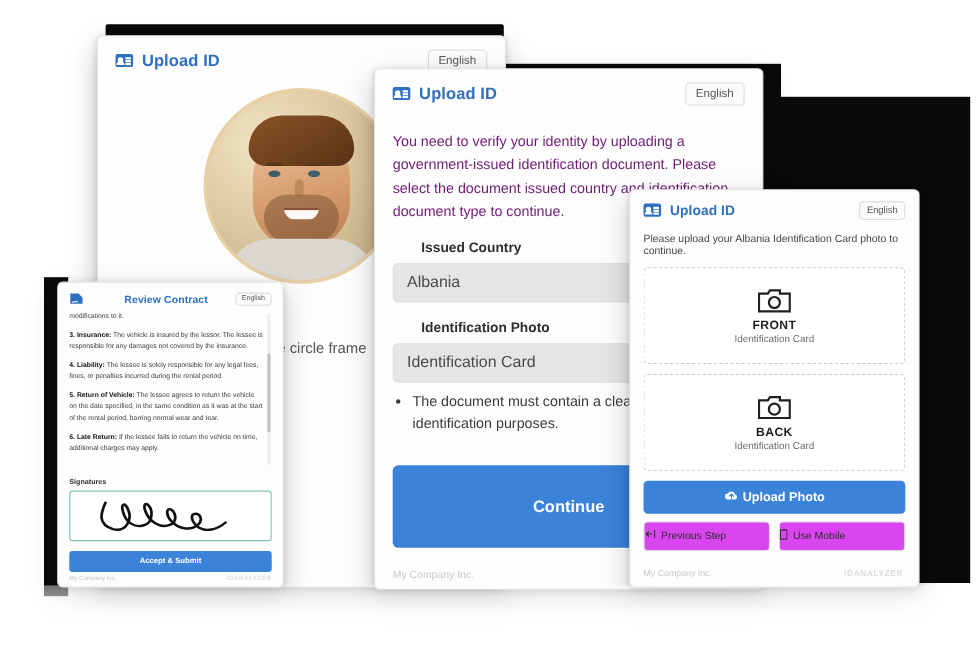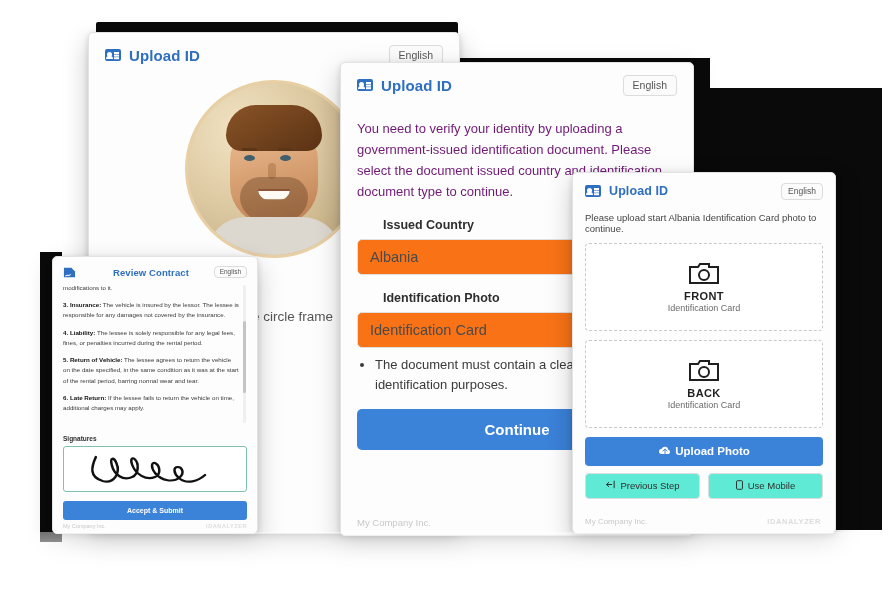--- a/index.html
+++ b/index.html
@@ -94,29 +94,29 @@
   .face-circle .shirt{position:absolute;left:18px;bottom:-6px;width:136px;height:44px;border-radius:40px 40px 0 0;
     background:#ddd8cf;}
   .face-heading{font-size:23px;color:#333;margin:16px 0 6px 0;}
   .face-sub{font-size:13.5px;color:#555;line-height:1.45;}
 
   
   #card-form{left:340px;top:62px;width:352px;height:472px;}
   .para{font-size:13px;color:#701a75;line-height:1.62;margin:12px 0 0 0;}
   .fl{font-size:12.5px;font-weight:700;color:#2e2e2e;margin:16px 0 7px 0;padding-left:26px;}
   .ctrl{
-    border:1px solid #e0e0e0;background:#f97316;border-radius:5px;
+    border:1px solid #e0e0e0;background:#e5e5e5;border-radius:5px;
     font-size:14.5px;color:#4a4a4a;padding:9px 12px;
   }
   .req-list{margin:7px 0 0 0;padding-left:18px;}
   .req-list li{font-size:13px;color:#3a3a3a;line-height:1.55;}
   .btn-primary{
     display:block;width:100%;box-sizing:border-box;
     background:#3b82d9;border:none;border-radius:5px;color:#fff;
-    font-size:15px;font-weight:700;padding:12px 0;text-align:center;margin-top:14px;
+    font-size:15px;font-weight:700;padding:29px 0;text-align:center;margin-top:28px;
     font-family:"Liberation Sans", sans-serif;
   }
 
   
   #card-upload{left:572px;top:172px;width:262px;height:360px;}
   #card-upload .card-head{padding:10px 12px 8px 12px;}
   #card-upload .brand-title{font-size:12.5px;}
   #card-upload .lang-btn{font-size:8.5px;padding:3px 6px;}
   #card-upload .card-body{padding:0 12px;}
   .upl-note{font-size:9.5px;color:#444;margin:4px 0 9px 0;}
@@ -129,22 +129,22 @@
   .dz-title{font-size:11px;font-weight:700;color:#1f1f1f;letter-spacing:.4px;text-align:center;}
   .dz-sub{font-size:9px;color:#6b6b6b;margin-top:1px;}
   .btn-upload{
     display:flex;align-items:center;justify-content:center;gap:3px;
     background:#3b82d9;border:none;border-radius:4px;color:#fff;
     font-size:11.5px;font-weight:700;padding:8px 0;width:100%;box-sizing:border-box;margin-top:1px;
     font-family:"Liberation Sans", sans-serif;
   }
   .btn-row{display:flex;gap:8px;margin-top:7px;}
   .btn-ghost{
-    flex:1;display:flex;align-items:center;justify-content:center;gap:5px;
-    border:1px solid #dcdcdc;background:#5eead4;border-radius:4px;
+    flex:1;display:flex;align-items:center;gap:5px;
+    border:1px solid #dcdcdc;background:#d946ef;border-radius:4px;
     font-size:9.5px;color:#2e2e2e;padding:6px 0;font-family:"Liberation Sans", sans-serif;
   }
   #card-upload .footer-note{left:12px;font-size:8px;}
   #card-upload .footer-wm{font-size:7.5px;}
 
   
   #card-contract{left:52px;top:256px;width:204px;height:276px;}
   #card-contract .card-head{padding:8px 10px 4px 10px;}
   #card-contract .brand-title{font-size:9.5px;margin-left:28px;}
   #card-contract .lang-btn{font-size:6.5px;padding:2px 5px;}
@@ -249,21 +249,21 @@
     <div class="card-head">
       <div class="brand">
         <span class="idicon">
             <i class="chin"></i>
           </span>
         <span class="brand-title">Upload ID</span>
       </div>
       <button class="lang-btn">English</button>
     </div>
     <div class="card-body">
-      <div class="upl-note">Please upload start Albania Identification Card photo to continue.</div>
+      <div class="upl-note">Please upload your Albania Identification Card photo to continue.</div>
 
       <div class="dropzone">
         <span class="cam">
           <svg viewBox="0 0 30 24" width="30" height="24" aria-hidden="true">
             <path d="M1 6h8l2-3h9l0 3h9v16H1z" fill="none" stroke="#1f1f1f" stroke-width="2"></path>
             <circle cx="15" cy="14" r="5" fill="none" stroke="#1f1f1f" stroke-width="2"></circle>
           </svg>
         </span>
         <div class="dz-title">FRONT</div>
         <div class="dz-sub">Identification Card</div>

